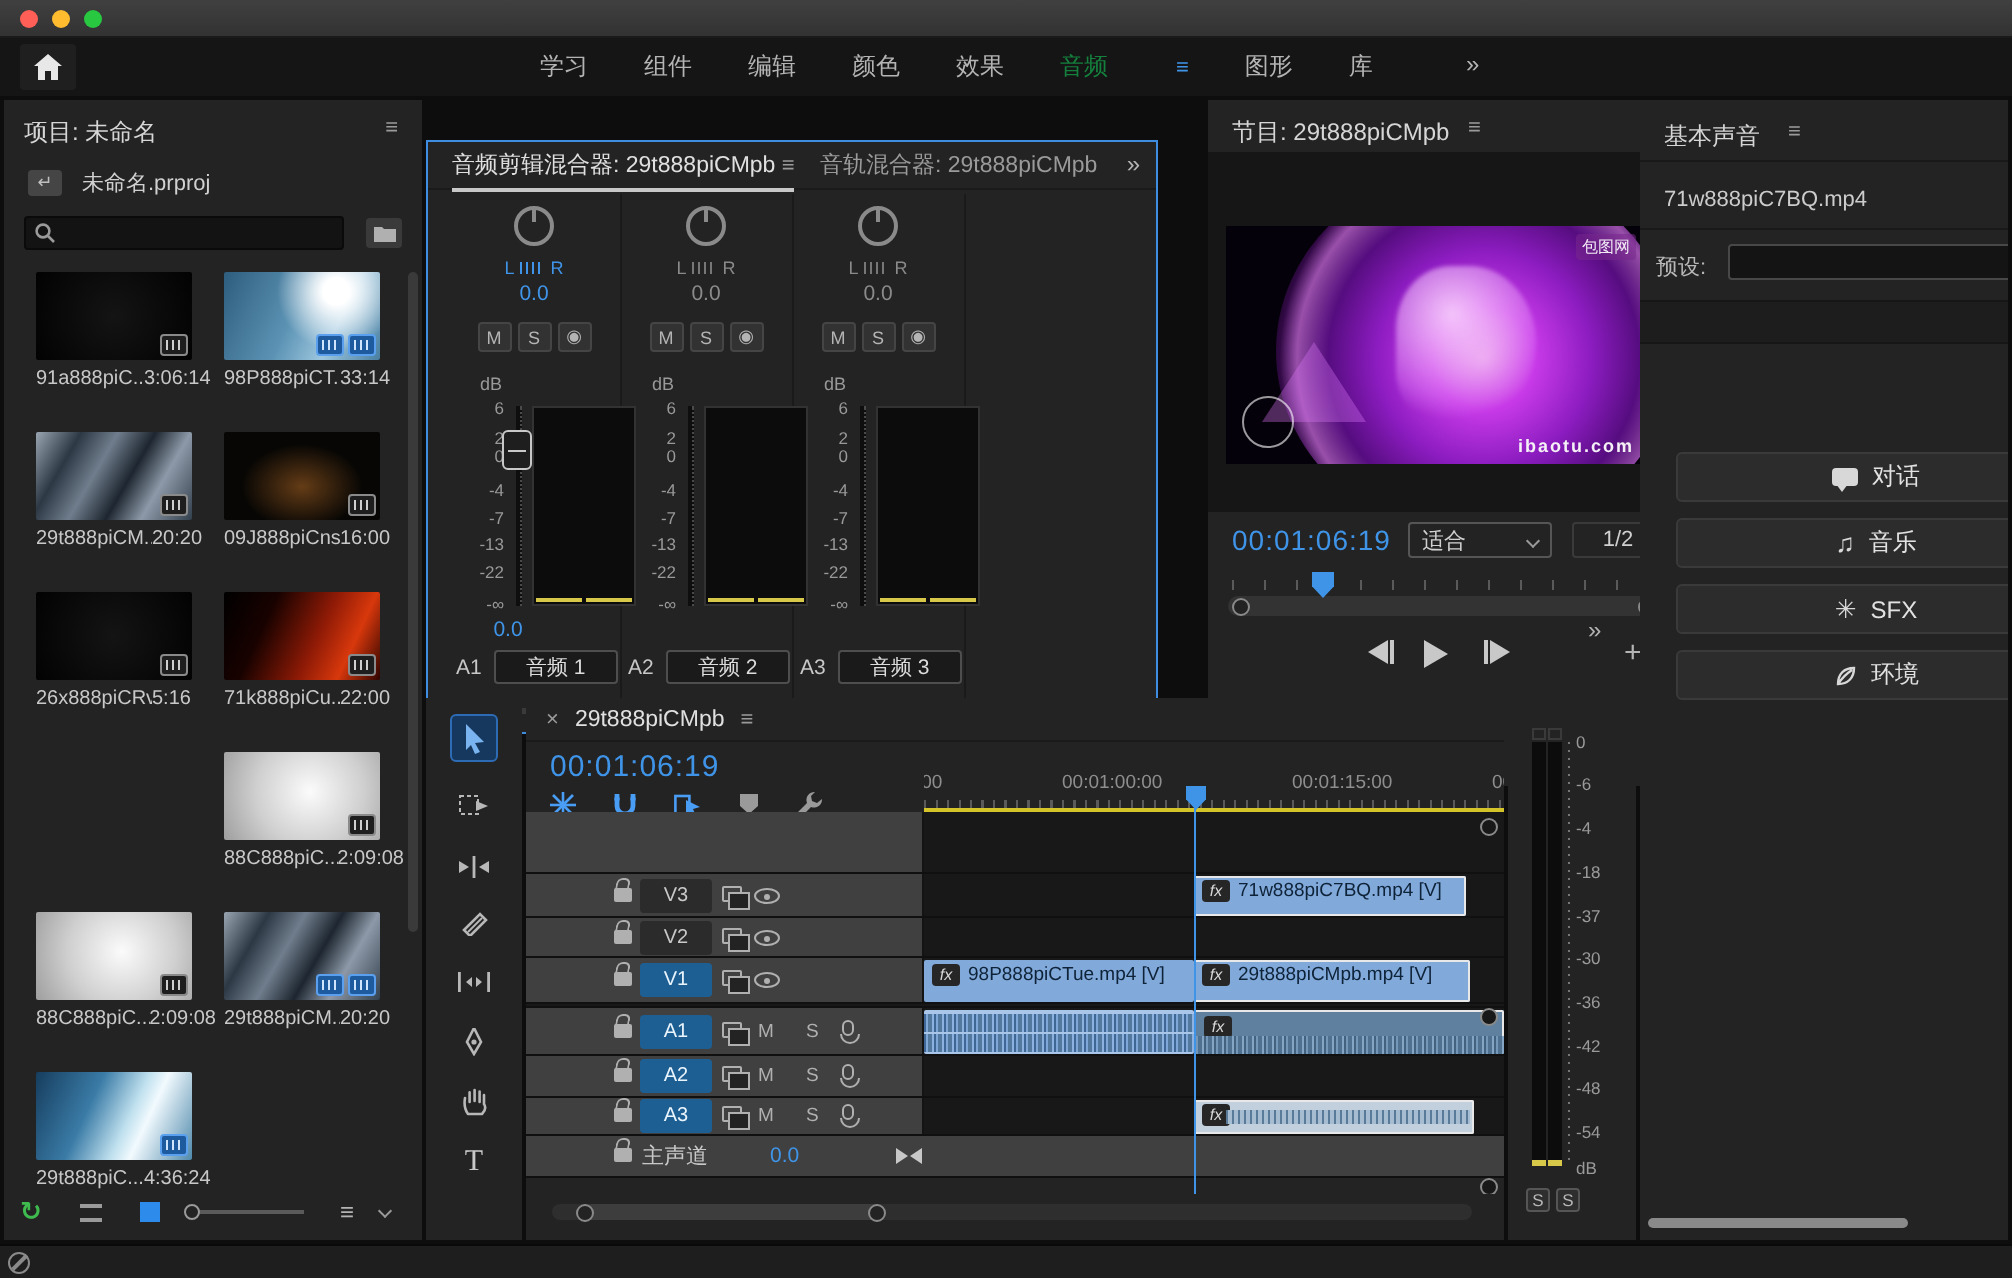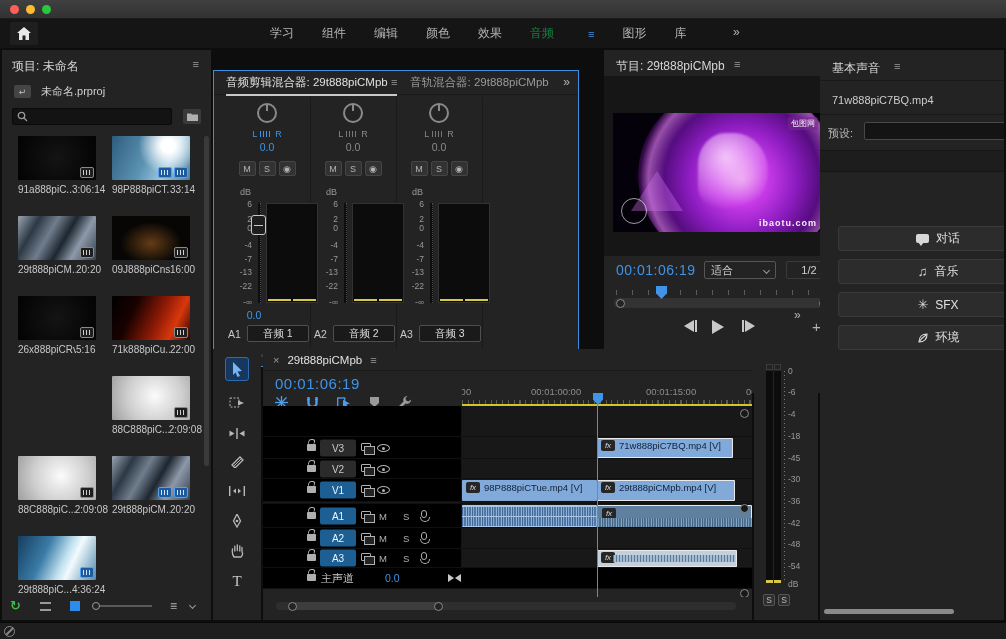--- a/index.html
+++ b/index.html
@@ -164,21 +164,21 @@
   #tl-close { color:#9a9a9a; font-size:11px; }
   #tl-tab { font-size:11.5px; color:#e0e0e0; }
   #tl-tc { position:absolute; left:12px; top:26px; font-size:15px; color:#3f94e8; letter-spacing:0.5px; }
   #tl-icons { position:absolute; left:12px; top:46px; display:flex; gap:18px; align-items:center; }
   #tl-content { position:absolute; left:199px; top:0; width:290px; height:248px; overflow:hidden; }
   #tl-ruler { position:absolute; left:0; top:35px; width:290px; height:21px; background:#232323; }
   .ruler-label { position:absolute; top:2px; font-size:9.5px; color:#8e8e8e; white-space:nowrap; }
   #ruler-ticks { position:absolute; left:0; bottom:0; width:290px; height:5px; background:repeating-linear-gradient(90deg,#5a5a5a 0 1px,transparent 1px 5.75px); }
   #workbar { position:absolute; left:0; top:55px; width:290px; height:2px; background:#d4c42a; }
   .rowzone { position:absolute; left:0; width:489px; background:#181818; border-bottom:1px solid #101010; }
-  .hdr-row { position:absolute; left:0; width:199px; height:100%; background:#000000; border-right:1px solid #141414; }
+  .hdr-row { position:absolute; left:0; width:199px; height:100%; background:#404040; border-right:1px solid #141414; }
   .lock { position:absolute; left:44px; top:50%; margin-top:-4px; width:9px; height:7px; background:#b0b0b0; border-radius:1px; }
   .lock::before { content:""; position:absolute; left:1px; top:-5px; width:5px; height:5px; border:1.5px solid #b0b0b0; border-bottom:none; border-radius:3px 3px 0 0; transform:skewX(-12deg); }
   .tbadge { position:absolute; left:57px; top:50%; transform:translateY(-50%); width:36px; height:17px; display:flex; align-items:center; justify-content:center; font-size:10px; color:#c8c8c8; background:#2b2b2b; border-radius:2px; }
   .tbadge.on { background:#1d5f93; color:#eaf4fc; }
   .synclock { position:absolute; left:98px; top:50%; margin-top:-5px; width:10px; height:8px; border:1px solid #b0b0b0; border-radius:1px; }
   .synclock::after { content:""; position:absolute; left:2px; top:2px; width:9px; height:7px; background:#232323; border:1px solid #b0b0b0; }
   .eye { position:absolute; left:114px; top:50%; margin-top:-4px; width:13px; height:8px; border:1px solid #b0b0b0; border-radius:50%; }
   .eye::after { content:""; position:absolute; left:4px; top:2px; width:3px; height:3px; background:#b0b0b0; border-radius:50%; }
   .ms-label { position:absolute; top:50%; transform:translateY(-50%); font-size:9.5px; color:#b0b0b0; }
   .mic { position:absolute; left:158px; top:50%; margin-top:-6px; width:6px; height:8px; border:1px solid #b0b0b0; border-radius:3px; }
@@ -836,21 +836,21 @@
     <div class="mbar" style="left:20px">
         <span class="cap"></span>
         <span class="yl"></span>
       </div>
     <div id="meter-dots"></div>
     <div id="meter-scale">
       <span style="top:17px">0</span>
       <span style="top:38px">-6</span>
       <span style="top:60px">-4</span>
       <span style="top:82px">-18</span>
-      <span style="top:104px">-45</span>
+      <span style="top:104px">-37</span>
       <span style="top:125px">-30</span>
       <span style="top:147px">-36</span>
       <span style="top:169px">-42</span>
       <span style="top:190px">-48</span>
       <span style="top:212px">-54</span>
       <span style="top:230px">dB</span>
     </div>
     <span class="sbtn" style="left:9px;top:245px">S</span>
     <span class="sbtn" style="left:24px;top:245px">S</span>
   </div>

